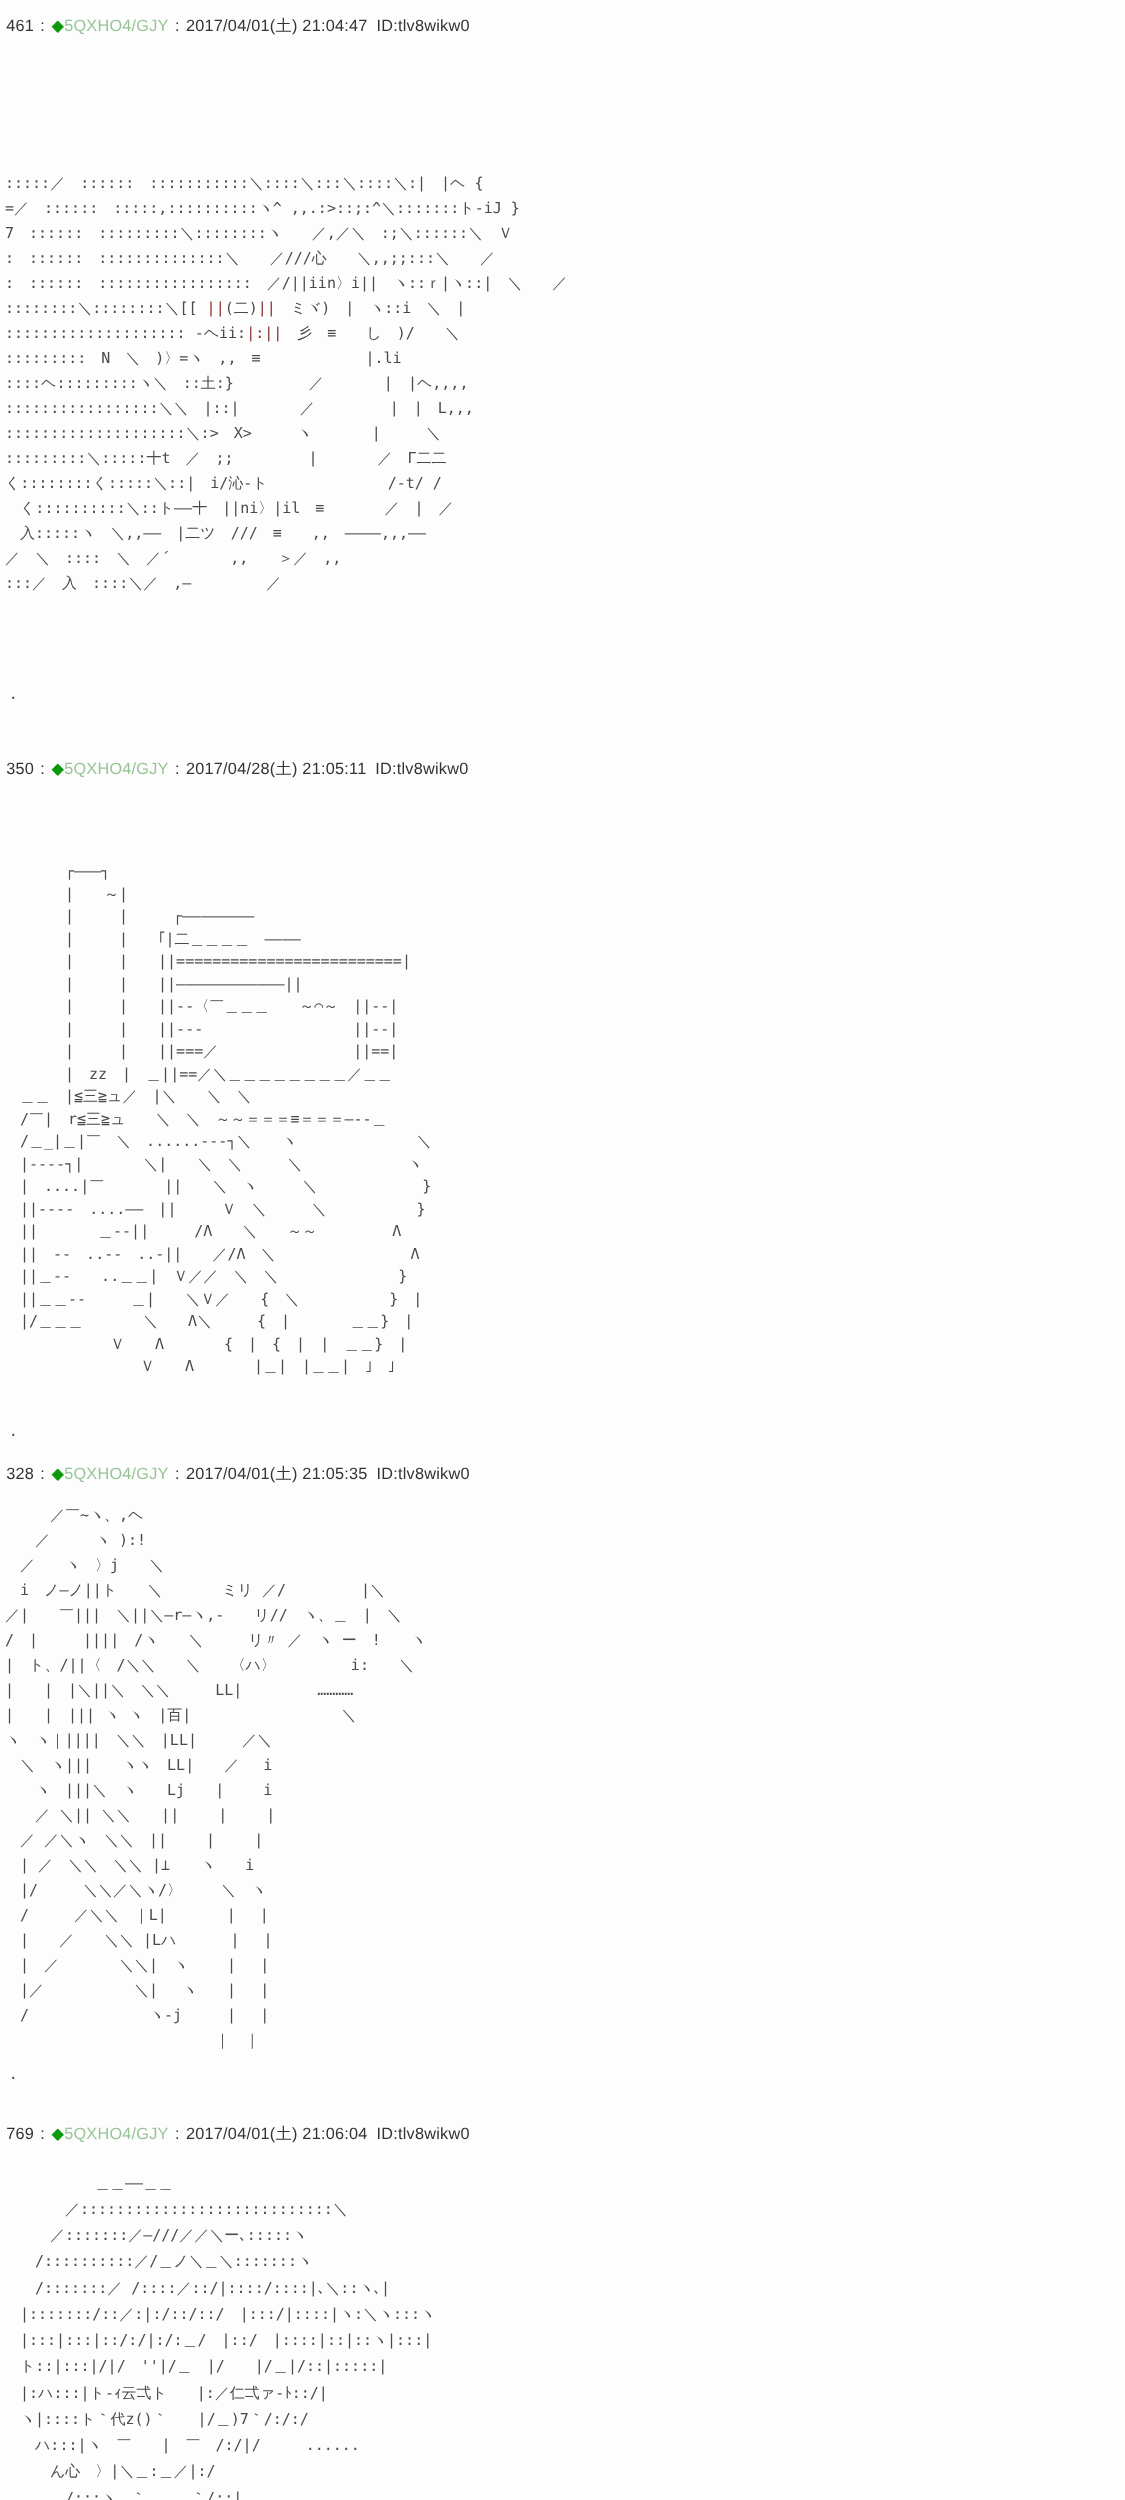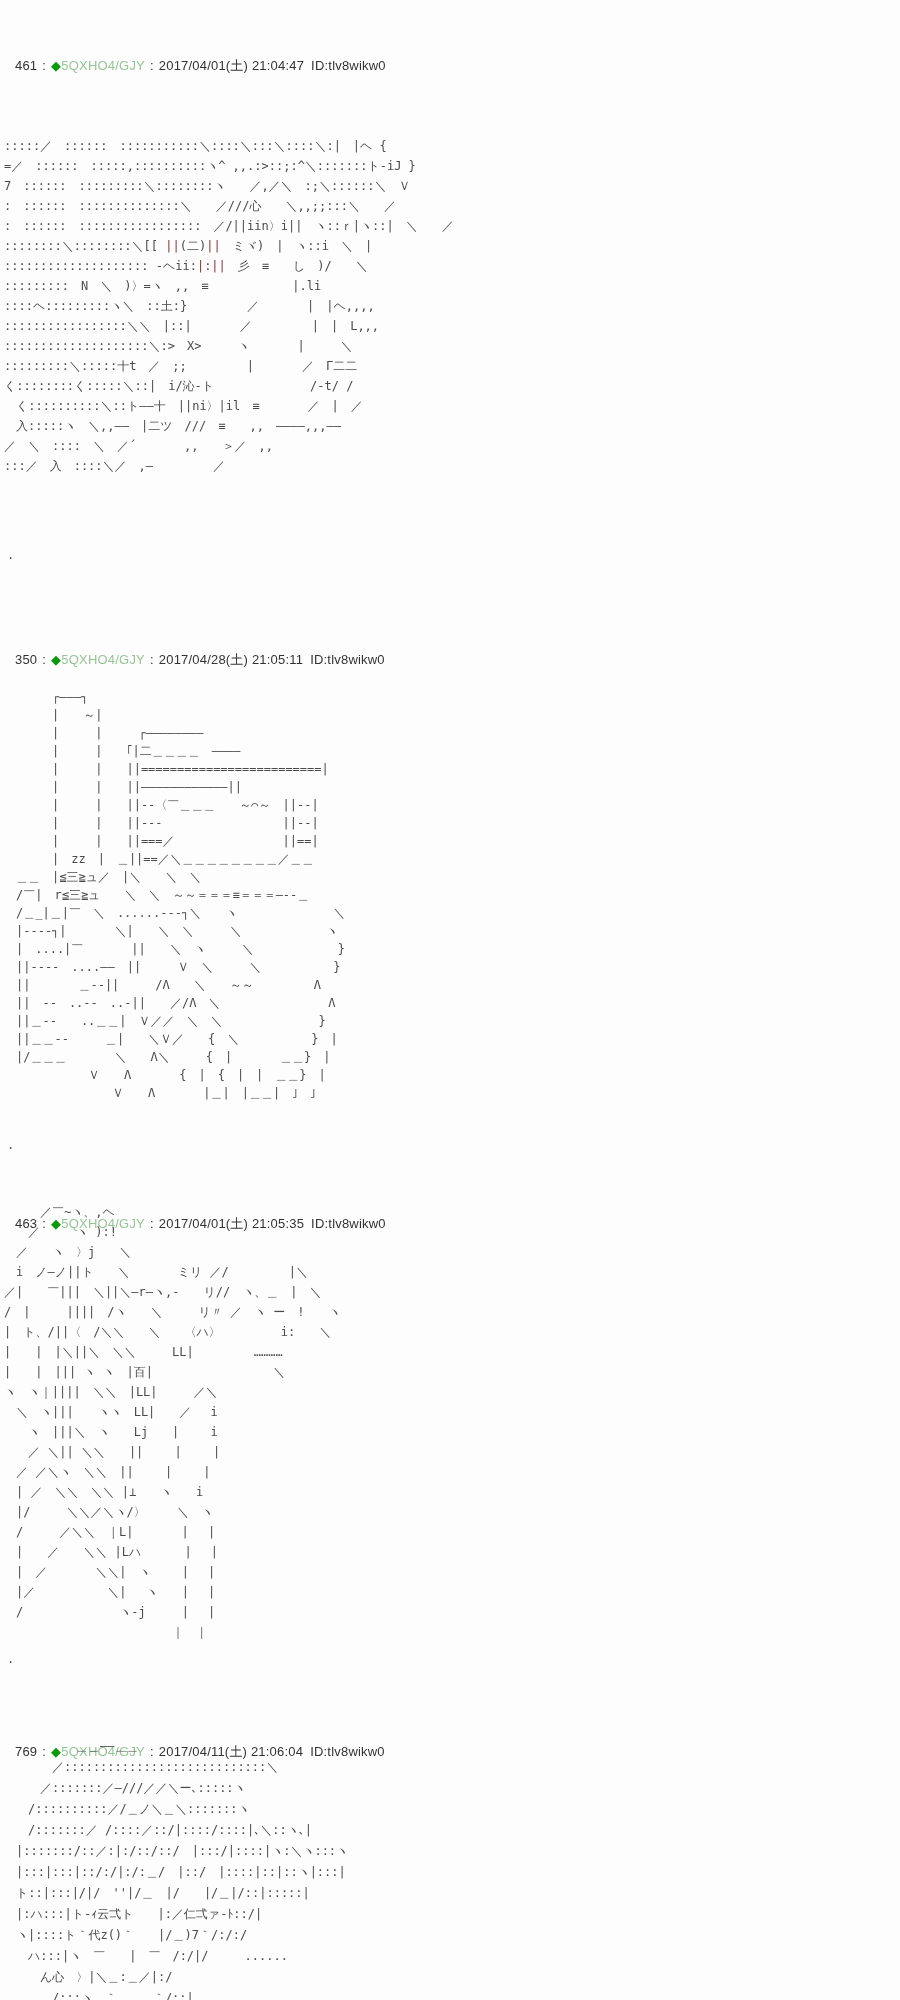--- a/index.html
+++ b/index.html
@@ -2,22 +2,22 @@
 <html style="--header_text: #333333; --trip_diamond: #0c9a0c; --trip_text: #97c497; --aa_text: #4a4a4a; --aa_red: #8b3030;"><head>
 <meta charset="utf-8">
 <style>
   html,body{margin:0;padding:0;background:#ffffff;}
   #screen{
     position:relative;width:900px;height:2000px;overflow:hidden;
     background:#fdfdfd;
     font-family:"Liberation Sans","DejaVu Sans",sans-serif;
   }
   .post-header{
-    position:absolute;left:15px;white-space:nowrap;
-    font-size:13px;color:var(--header_text);letter-spacing:0.2px;margin-top:45px;
+    position:absolute;left:5px;white-space:nowrap;
+    font-size:13px;color:var(--header_text);letter-spacing:0.2px;
   }
   .post-header .sep{margin:0 5px;color:var(--header_text);}
   .trip{white-space:nowrap;}
   .trip-diamond{color:var(--trip_diamond);font-size:13px;}
   .trip-name{color:var(--trip_text);}
   .post-id{margin-left:7px;color:var(--header_text);}
   .aa{
     position:absolute;left:4px;margin:0;
     font-family:"DejaVu Sans Mono","Liberation Mono",monospace;
     font-size:12px;color:var(--aa_text);
@@ -43,23 +43,23 @@
   <pre class="aa aa-lh20" style="top:136px"><div>:::::／　::::::　:::::::::::＼::::＼:::＼::::＼:|　|ヘ {</div><div>=／　::::::　:::::,::::::::::ヽ^ ,,.:&gt;::;:^＼:::::::ト-iJ }</div><div>7　::::::　:::::::::＼::::::::ヽ　　／,／＼　:;＼::::::＼　Ｖ</div><div>:　::::::　::::::::::::::＼　　／///心　　＼,,;;:::＼　　／</div><div>:　::::::　:::::::::::::::::　／/||iin〉i||　ヽ::ｒ|ヽ::|　＼　　／</div><div><span>::::::::＼::::::::＼[[ </span><span style="color: rgb(139, 48, 48);">||</span><span>(二)</span><span style="color: rgb(139, 48, 48);">||</span><span>　ミヾ)　|　ヽ::i　＼　|</span></div><div><span>:::::::::::::::::::: -ヘii:</span><span style="color: rgb(139, 48, 48);">|:||</span><span>　彡　≡　　し　)/　　＼</span></div><div>:::::::::　N　＼　)〉=ヽ　,,　≡　　　　　　　|.li</div><div>::::ヘ:::::::::ヽ＼　::土:}　　　　　／　　　　|　|ヘ,,,,</div><div>:::::::::::::::::＼＼　|::|　　　　／　　　　　|　|　L,,,</div><div>::::::::::::::::::::＼:&gt;　X&gt;　　　ヽ　　　　|　　　＼</div><div>:::::::::＼:::::十t　／　;;　　　　　|　　　　／　Γ二二</div><div>く::::::::く:::::＼::|　i/沁-ト　　　　　　　　/-t/ /</div><div>　く::::::::::＼::ト――十　||ni〉|il　≡　　　　／　|　／</div><div>　入:::::ヽ　＼,,――　|二ツ　///　≡　　,,　――――,,,――</div><div>／　＼　::::　＼　／´　　　　,,　　＞／　,,</div><div>:::／　入　::::＼／　,―　　　　　／</div></pre>
   <div class="body-dot" style="top:548px">.</div>
 
   <div class="post-header" style="top:606px">
     <span>350</span><span class="sep">:</span><span class="trip"><span class="trip-diamond">◆</span><span class="trip-name">5QXHO4/GJY</span></span><span class="sep">:</span><span>2017/04/28(土) 21:05:11</span><span class="post-id">ID:tlv8wikw0</span>
   </div>
   <pre class="aa aa-lh18" style="top:688px"><div>　　　　┌―――┐</div><div>　　　　|　　～|</div><div>　　　　|　　　|　　　┌――――――――</div><div>　　　　|　　　|　　｢|二＿＿＿＿　――――</div><div>　　　　|　　　|　　||=========================|</div><div>　　　　|　　　|　　||――――――――――――||</div><div>　　　　|　　　|　　||--〈￣＿＿＿　　～⌒～　||--|</div><div>　　　　|　　　|　　||---　　　　　　　　　　||--|</div><div>　　　　|　　　|　　||===／　　　　　　　　　||==|</div><div>　　　　|　zz　|　＿||==／＼＿＿＿＿＿＿＿＿／＿＿</div><div>　＿＿　|≦三≧ュ／　|＼　　＼　＼</div><div>　/￣|　r≦三≧ュ　　＼　＼　～～＝＝＝≡＝＝＝―--＿</div><div>　/＿_|＿|￣　＼　......---┐＼　　ヽ　　　　　　　　＼</div><div>　|----┐|　　　　＼|　　＼　＼　　　＼　　　　　　　ヽ</div><div>　|　....|￣　　　　||　　＼　ヽ　　　＼　　　　　　　}</div><div>　||----　....――　||　　　Ｖ　＼　　　＼　　　　　　}</div><div>　||　　　　＿--||　　　/Λ　　＼　　～～　　　　　Λ</div><div>　||　--　..--　..-||　　／/Λ　＼　　　　　　　　　Λ</div><div>　||＿--　　..＿＿|　Ｖ／／　＼　＼　　　　　　　　}</div><div>　||＿＿--　　　＿|　　＼Ｖ／　　{　＼　　　　　　}　|</div><div>　|/＿＿＿　　　　＼　　Λ＼　　　{　|　　　　＿＿}　|</div><div>　　　　　　　Ｖ　　Λ　　　　{　|　{　|　|　＿＿}　|</div><div>　　　　　　　　　Ｖ　　Λ　　　　|＿|　|＿＿|　｣　｣</div></pre>
   <div class="body-dot" style="top:1138px">.</div>
 
   <div class="post-header" style="top:1170px">
-    <span>463</span><span class="sep">:</span><span class="trip"><span class="trip-diamond">◆</span><span class="trip-name">5QXHO4/GJY</span></span><span class="sep">:</span><span>2017/04/01(土) 21:05:35</span><span class="post-id">ID:tlv8wikw0</span>
+    <span>328</span><span class="sep">:</span><span class="trip"><span class="trip-diamond">◆</span><span class="trip-name">5QXHO4/GJY</span></span><span class="sep">:</span><span>2017/04/01(土) 21:05:35</span><span class="post-id">ID:tlv8wikw0</span>
   </div>
   <pre class="aa aa-lh20" style="top:1202px"><div>　　　／￣~ヽ、,ヘ</div><div>　　／　　　ヽ ):!</div><div>　／　　ヽ　〉j　　＼</div><div>　i　ノ―ノ||ト　　＼　　　　ミリ ／/　　　　　|＼</div><div>／|　　￣|||　＼||＼―r―ヽ,-　　リ//　ヽ、＿　|　＼</div><div>/　|　　　||||　/ヽ　　＼　　　リ〃 ／　ヽ ー　!　　ヽ</div><div>|　ト、/||〈　/＼＼　　＼　　〈ハ〉　　　　　i:　　＼</div><div>|　　|　|＼||＼　＼＼　　　LL|　　　　　…………</div><div>|　　|　||| ヽ ヽ　|百|　　　　　　　　　　＼</div><div>ヽ　ヽ｜||||　＼＼　|LL|　　　／＼</div><div>　＼　ヽ|||　　ヽヽ　LL|　　／　 i</div><div>　　ヽ　|||＼　ヽ　　Lj　　|　　 i</div><div>　　／ ＼|| ＼＼　　||　　 |　　 |</div><div>　／ ／＼ヽ　＼＼　||　　 |　　 |</div><div>　| ／　＼＼　＼＼ |⊥　　ヽ　　i</div><div>　|/　　　＼＼／＼ヽ/〉　　 ＼　ヽ</div><div>　/　　　／＼＼　｜L|　　　　|　 |</div><div>　|　　／　　＼＼ |Lハ　　　 |　 |</div><div>　|　／　　　　＼＼|　ヽ　　 |　 |</div><div>　|／　　　　　　＼|　 ヽ　　|　 |</div><div>　/　　　　　　　　ヽ-j　　　|　 |</div><div>　　　　　　　　　　　　　　｜　｜</div></pre>
   <div class="body-dot" style="top:1652px">.</div>
 
   <div class="post-header" style="top:1698px">
-    <span>769</span><span class="sep">:</span><span class="trip"><span class="trip-diamond">◆</span><span class="trip-name">5QXHO4/GJY</span></span><span class="sep">:</span><span>2017/04/11(土) 21:06:04</span><span class="post-id">ID:tlv8wikw0</span>
+    <span>769</span><span class="sep">:</span><span class="trip"><span class="trip-diamond">◆</span><span class="trip-name">5QXHO4/GJY</span></span><span class="sep">:</span><span>2017/04/01(土) 21:06:04</span><span class="post-id">ID:tlv8wikw0</span>
   </div>
   <pre class="aa aa-lh21" style="top:1736px"><div>　　　　　　＿＿――＿＿</div><div>　　　　／::::::::::::::::::::::::::::＼</div><div>　　　／:::::::／―///／／＼ー､:::::ヽ</div><div>　　/::::::::::／/＿ノ＼＿＼:::::::ヽ</div><div>　　/:::::::／ /::::／::/|::::/::::|､＼::ヽ､|</div><div>　|:::::::/::／:|:/::/::/　|:::/|::::|ヽ:＼ヽ:::ヽ</div><div>　|:::|:::|::/:/|:/:＿/　|::/　|::::|::|::ヽ|:::|</div><div>　ト::|:::|/|/　''|/＿　|/　　|/＿|/::|:::::|</div><div>　|:ハ:::|ト-ｨ云弌ト　　|:／仁弌ァ-ﾄ::/|</div><div>　ヽ|::::ト｀代z()｀　　|/＿)7｀/:/:/</div><div>　　ハ:::|ヽ　￣　　|　￣　/:/|/　　　......</div><div>　　　ん心　〉|＼＿:＿／|:/</div><div>　　　　/:::ヽ　｀　＿　｀/::|</div></pre>
 
 </div>
 
 </body></html>

